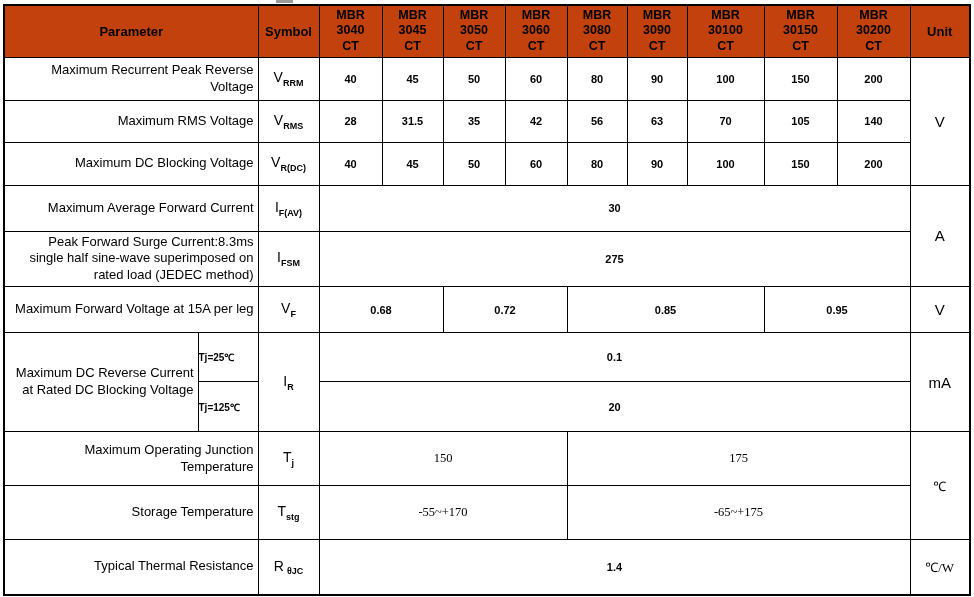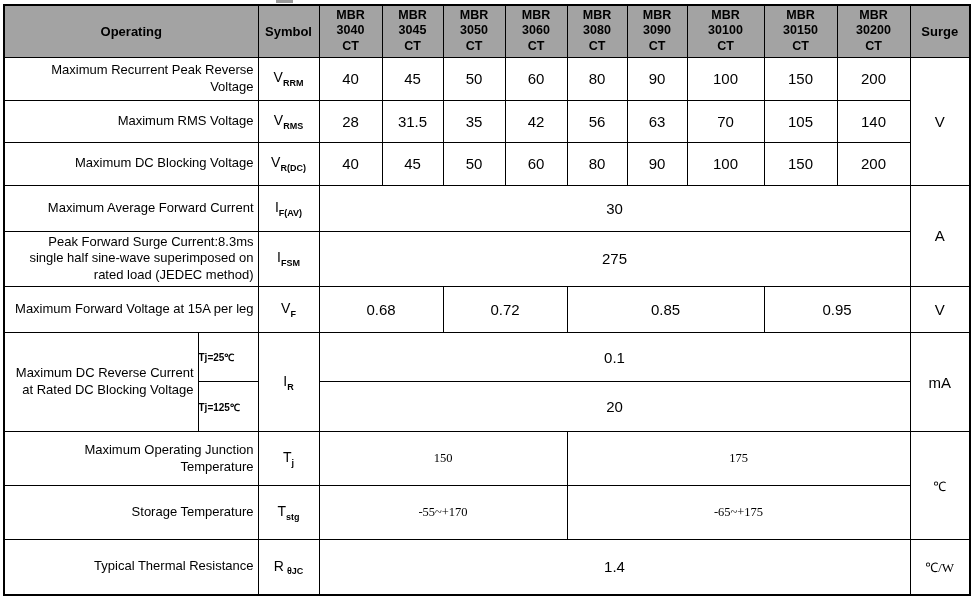--- a/index.html
+++ b/index.html
@@ -13,39 +13,39 @@
 
   table.spec {
     position: absolute; left: 3px; top: 4px;
     border-collapse: collapse;
     table-layout: fixed;
     border: 2px solid #000;
   }
   td, th { border: 1px solid #000; padding: 0; overflow: hidden; vertical-align: middle; }
 
   
-  th { font-weight: bold; font-size: 13px; text-align: center; background: #a3a3a3; }
+  th { font-weight: bold; font-size: 13px; text-align: center; background: #c2410c; }
   th.devhead { font-size: 12.5px; line-height: 1.25; white-space: pre-line; }
 
   
   td.param {
     text-align: right;
     padding: 2px 4px 2px 7px;
     font-size: 13px;
     line-height: 1.3;
     font-weight: normal;
   }
 
   
   td.sym { text-align: center; font-size: 14px; font-weight: normal; }
   td.sym sub { font-size: 9px; letter-spacing: 0; font-weight: bold; }
   td.sym sub.sp { margin-left: 3px; }
 
   
-  td.val { text-align: center; font-size: 15px; font-weight: normal; }
+  td.val { text-align: center; font-size: 11px; font-weight: bold; }
   td.val.serif {
     font-family: "Liberation Serif", serif;
     font-size: 12.5px;
     font-weight: normal;
   }
 
   
   td.cond { text-align: left; font-size: 10px; font-weight: bold; }
 
   
@@ -80,21 +80,21 @@
         <col style="width:60px">
         <col style="width:60px">
       <col style="width:77px">
         <col style="width:73px">
         <col style="width:73px">
       <col style="width:60px">
     </colgroup>
 
     <thead>
       <tr style="height:52px">
-        <th colspan="2">Operating</th>
+        <th colspan="2">Parameter</th>
         <th>Symbol</th>
         <th class="devhead">MBR
 3040
 CT</th>
         <th class="devhead">MBR
 3045
 CT</th>
         <th class="devhead">MBR
 3050
 CT</th>
@@ -109,21 +109,21 @@
 CT</th>
         <th class="devhead">MBR
 30100
 CT</th>
         <th class="devhead">MBR
 30150
 CT</th>
         <th class="devhead">MBR
 30200
 CT</th>
-        <th>Surge</th>
+        <th>Unit</th>
       </tr>
     </thead>
 
     <tbody>
 
       <tr style="height:43px">
         <td colspan="2" class="param">Maximum Recurrent Peak Reverse Voltage</td>
         <td class="sym"><span>V</span><sub>RRM</sub></td>
         <td class="val">40</td>
         <td class="val">45</td>

